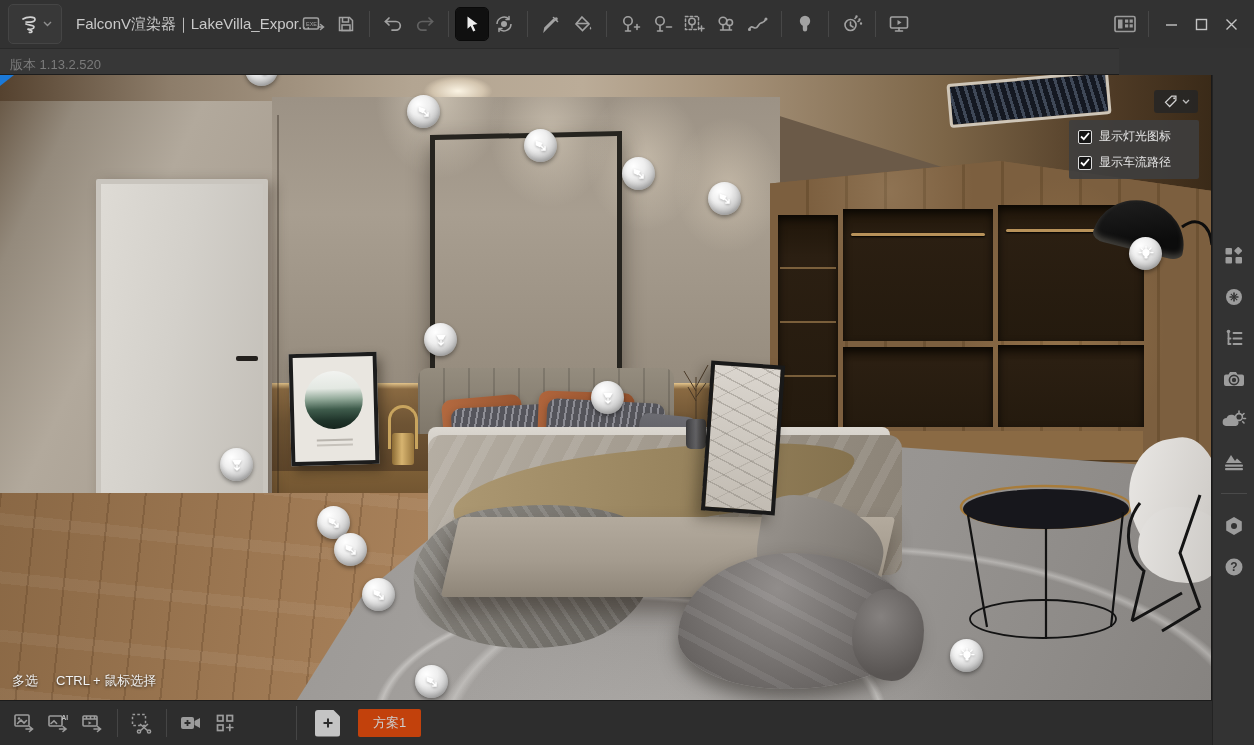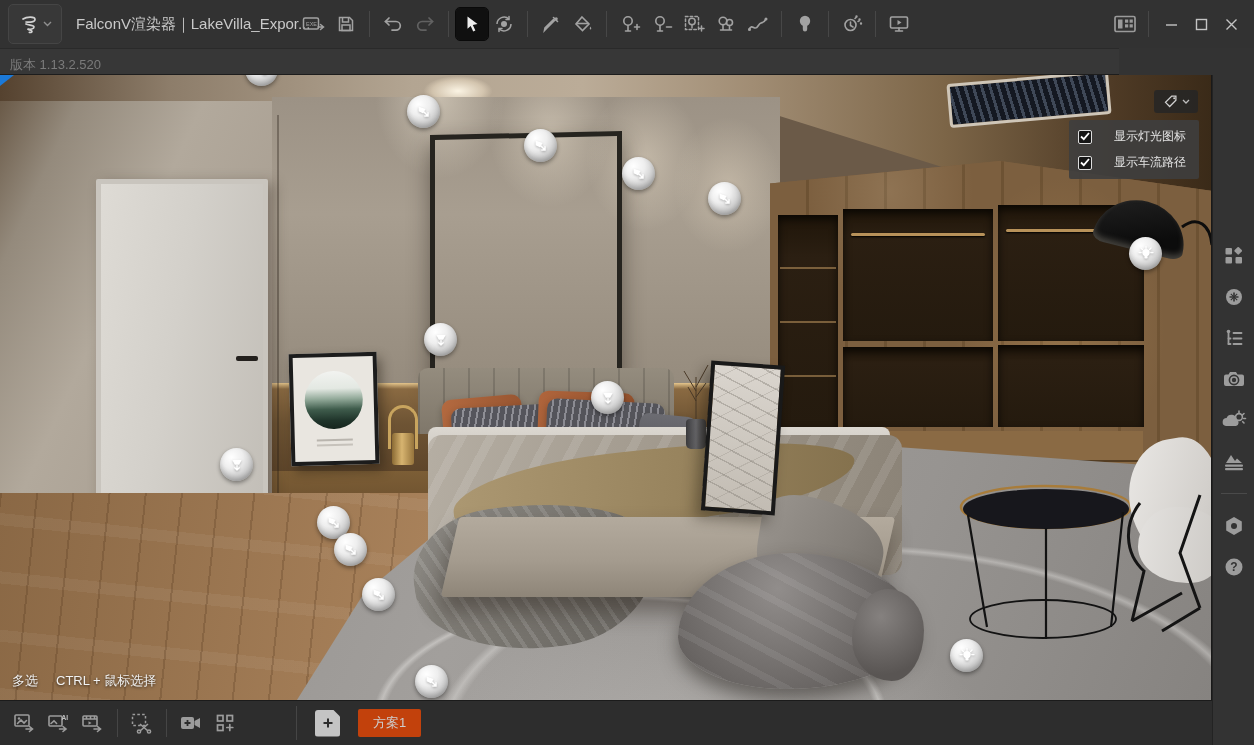--- a/index.html
+++ b/index.html
@@ -159,21 +159,21 @@
     box-shadow:inset 0 -4px 6px rgba(240,230,210,.25);}
   .status-hint{left:12px;bottom:10px;font-size:13px;color:#f2f2f2;z-index:50;
     text-shadow:0 1px 3px rgba(0,0,0,.7);}
   .status-hint span{position:static;}
   .status-pre{margin-right:18px;}
   .tag-btn{right:13px;top:15px;width:44px;height:23px;background:rgba(38,38,38,.85);border-radius:3px;
     display:flex;align-items:center;justify-content:center;gap:4px;z-index:60;}
   .tag-btn svg{position:static;}
   .opt-panel{right:12px;top:45px;width:112px;background:rgba(62,62,62,.9);border-radius:2px;
     padding:8px 9px;z-index:60;display:flex;flex-direction:column;gap:9px;}
-  .opt-row{position:static;display:flex;align-items:center;gap:22px;}
+  .opt-row{position:static;display:flex;align-items:center;gap:7px;}
   .opt-box{position:static;width:14px;height:14px;background:#161616;border:1.5px solid #dedede;
     border-radius:2px;box-sizing:border-box;display:flex;align-items:center;justify-content:center;flex:0 0 auto;}
   .opt-box svg{position:static;display:block;}
   .opt-label{position:static;font-size:12px;color:#e2e2e2;white-space:nowrap;}
   .light-icon{width:33px;height:33px;border-radius:50%;z-index:40;
     background:radial-gradient(circle at 35% 28%,#ffffff 0%,#eeeeee 35%,#c6c6c6 70%,#9c9c9c 100%);
     box-shadow:0 2px 4px rgba(0,0,0,.4), inset 0 -3px 5px rgba(0,0,0,.18);
     display:flex;align-items:center;justify-content:center;}
   .light-icon svg{position:static;display:block;filter:drop-shadow(0 1px 1px rgba(0,0,0,.25));}
   

